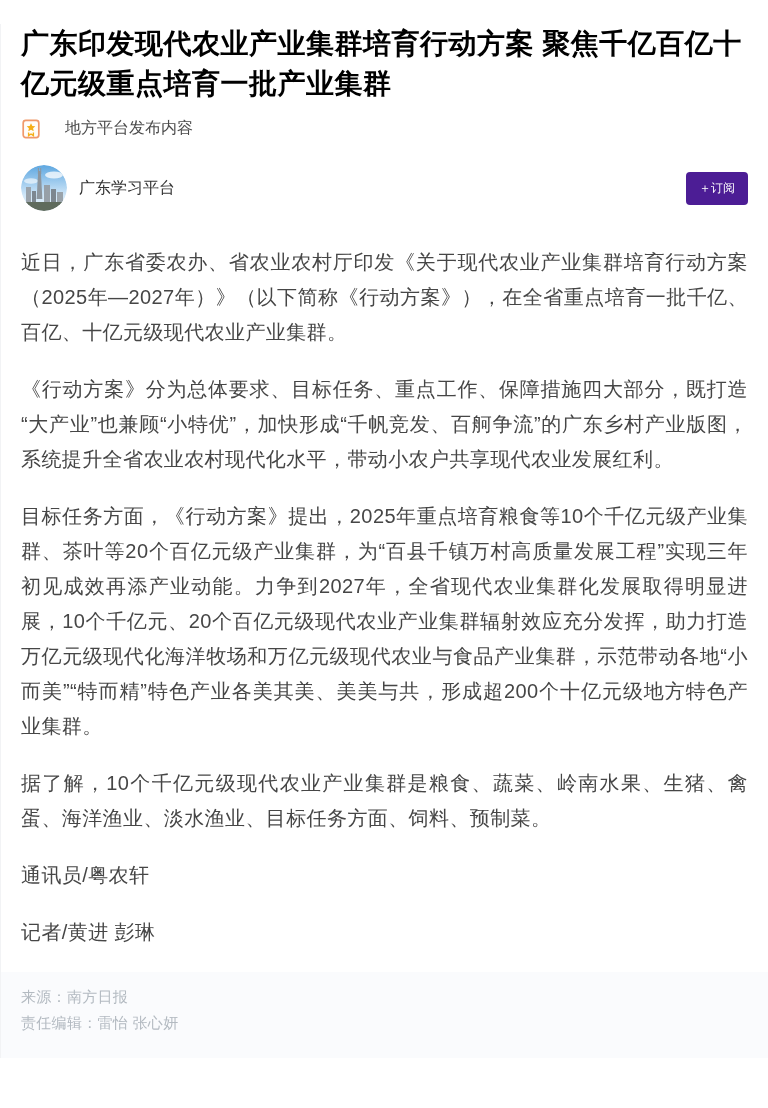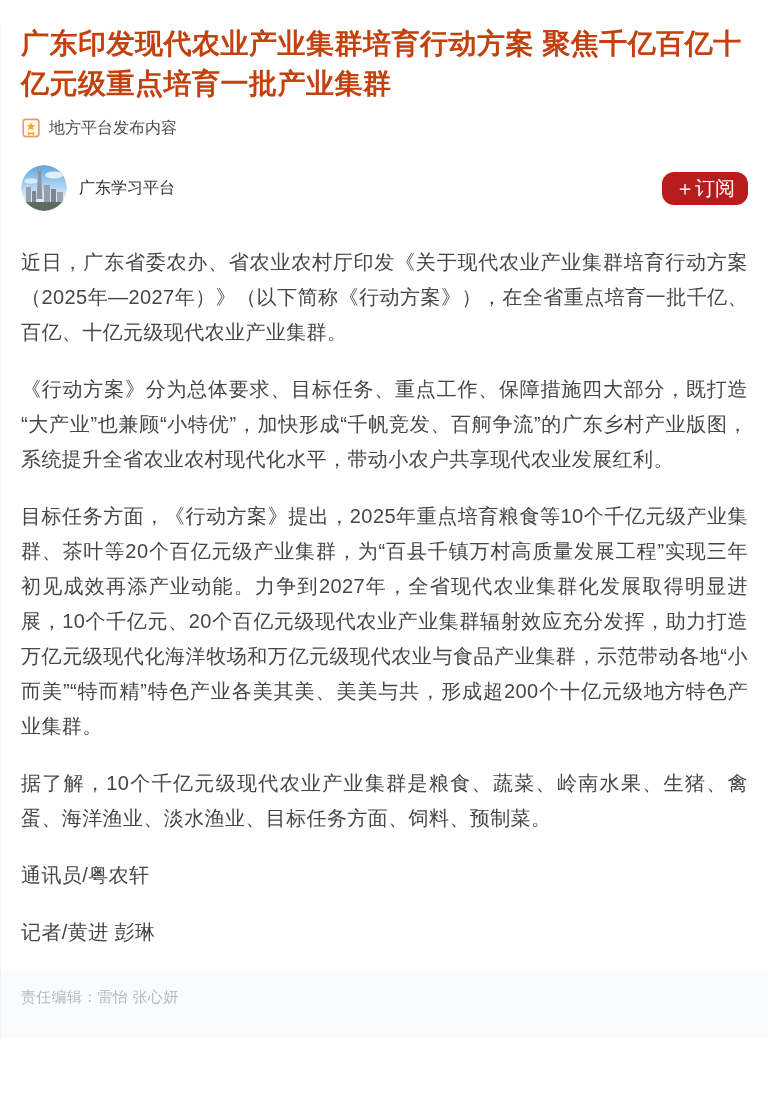--- a/index.html
+++ b/index.html
@@ -14,29 +14,29 @@
   }
   .page { width: 768px; background: #ffffff; border-left: 1px solid #f2f3f5; }
   .content { padding: 0 20px; }
 
   
   .title {
     margin: 24px 0 14px;
     font-size: 28px;
     line-height: 40px;
     font-weight: 700;
-    color: #c2410c;
+    color: #000000;
     letter-spacing: 0.5px;
   }
 
   
   .badge-row {
     display: flex;
-    align-items: flex-start;
-    gap: 8px;
+    align-items: flex-end;
+    gap: 24px;
     margin-bottom: 26px;
   }
   .badge-row .icon { width: 20px; height: 20px; display: inline-flex; }
   .badge-label { font-size: 16px; color: #4a4a4a; }
 
   
   .author-row {
     display: flex;
     align-items: center;
     margin-bottom: 34px;
@@ -46,25 +46,25 @@
     border-radius: 50%;
     overflow: hidden;
     flex: 0 0 46px;
     cursor: pointer;
   }
   .author-meta { margin-left: 12px; flex: 1 1 auto; }
   .author-name { font-size: 16px; color: #333333; line-height: 20px; cursor: pointer; }
   .author-date { font-size: 15px; color: #b5b9bd; line-height: 20px; margin-top: 3px; }
   .subscribe-btn {
     flex: 0 0 auto;
-    background: #b91c1c;
+    background: #4c1d95;
     color: #ffffff;
     border: none;
-    border-radius: 12px;
-    font-size: 20px;
+    border-radius: 4px;
+    font-size: 12px;
     font-family: inherit;
     padding: 7px 13px;
     line-height: 19px;
     cursor: pointer;
   }
 
   
   .article p.body-para {
     font-size: 20px;
     line-height: 35px;
@@ -154,16 +154,19 @@
       <p class="body-para">目标任务方面，《行动方案》提出，2025年重点培育粮食等10个千亿元级产业集群、茶叶等20个百亿元级产业集群，为“百县千镇万村高质量发展工程”实现三年初见成效再添产业动能。力争到2027年，全省现代农业集群化发展取得明显进展，10个千亿元、20个百亿元级现代农业产业集群辐射效应充分发挥，助力打造万亿元级现代化海洋牧场和万亿元级现代农业与食品产业集群，示范带动各地“小而美”“特而精”特色产业各美其美、美美与共，形成超200个十亿元级地方特色产业集群。</p>
       <p class="body-para">据了解，10个千亿元级现代农业产业集群是粮食、蔬菜、岭南水果、生猪、禽蛋、海洋渔业、淡水渔业、目标任务方面、饲料、预制菜。</p>
       <p class="byline">通讯员/粤农轩</p>
       <p class="byline">记者/黄进 彭琳</p>
     </div>
 
   </div>
 
   <div class="source-block">
     <div class="source-line">
+      <span>来源：</span><span>南方日报</span>
+    </div>
+    <div class="source-line">
       <span>责任编辑：</span><span>雷怡 张心妍</span>
     </div>
   </div>
 </div>
 
 </body></html>

